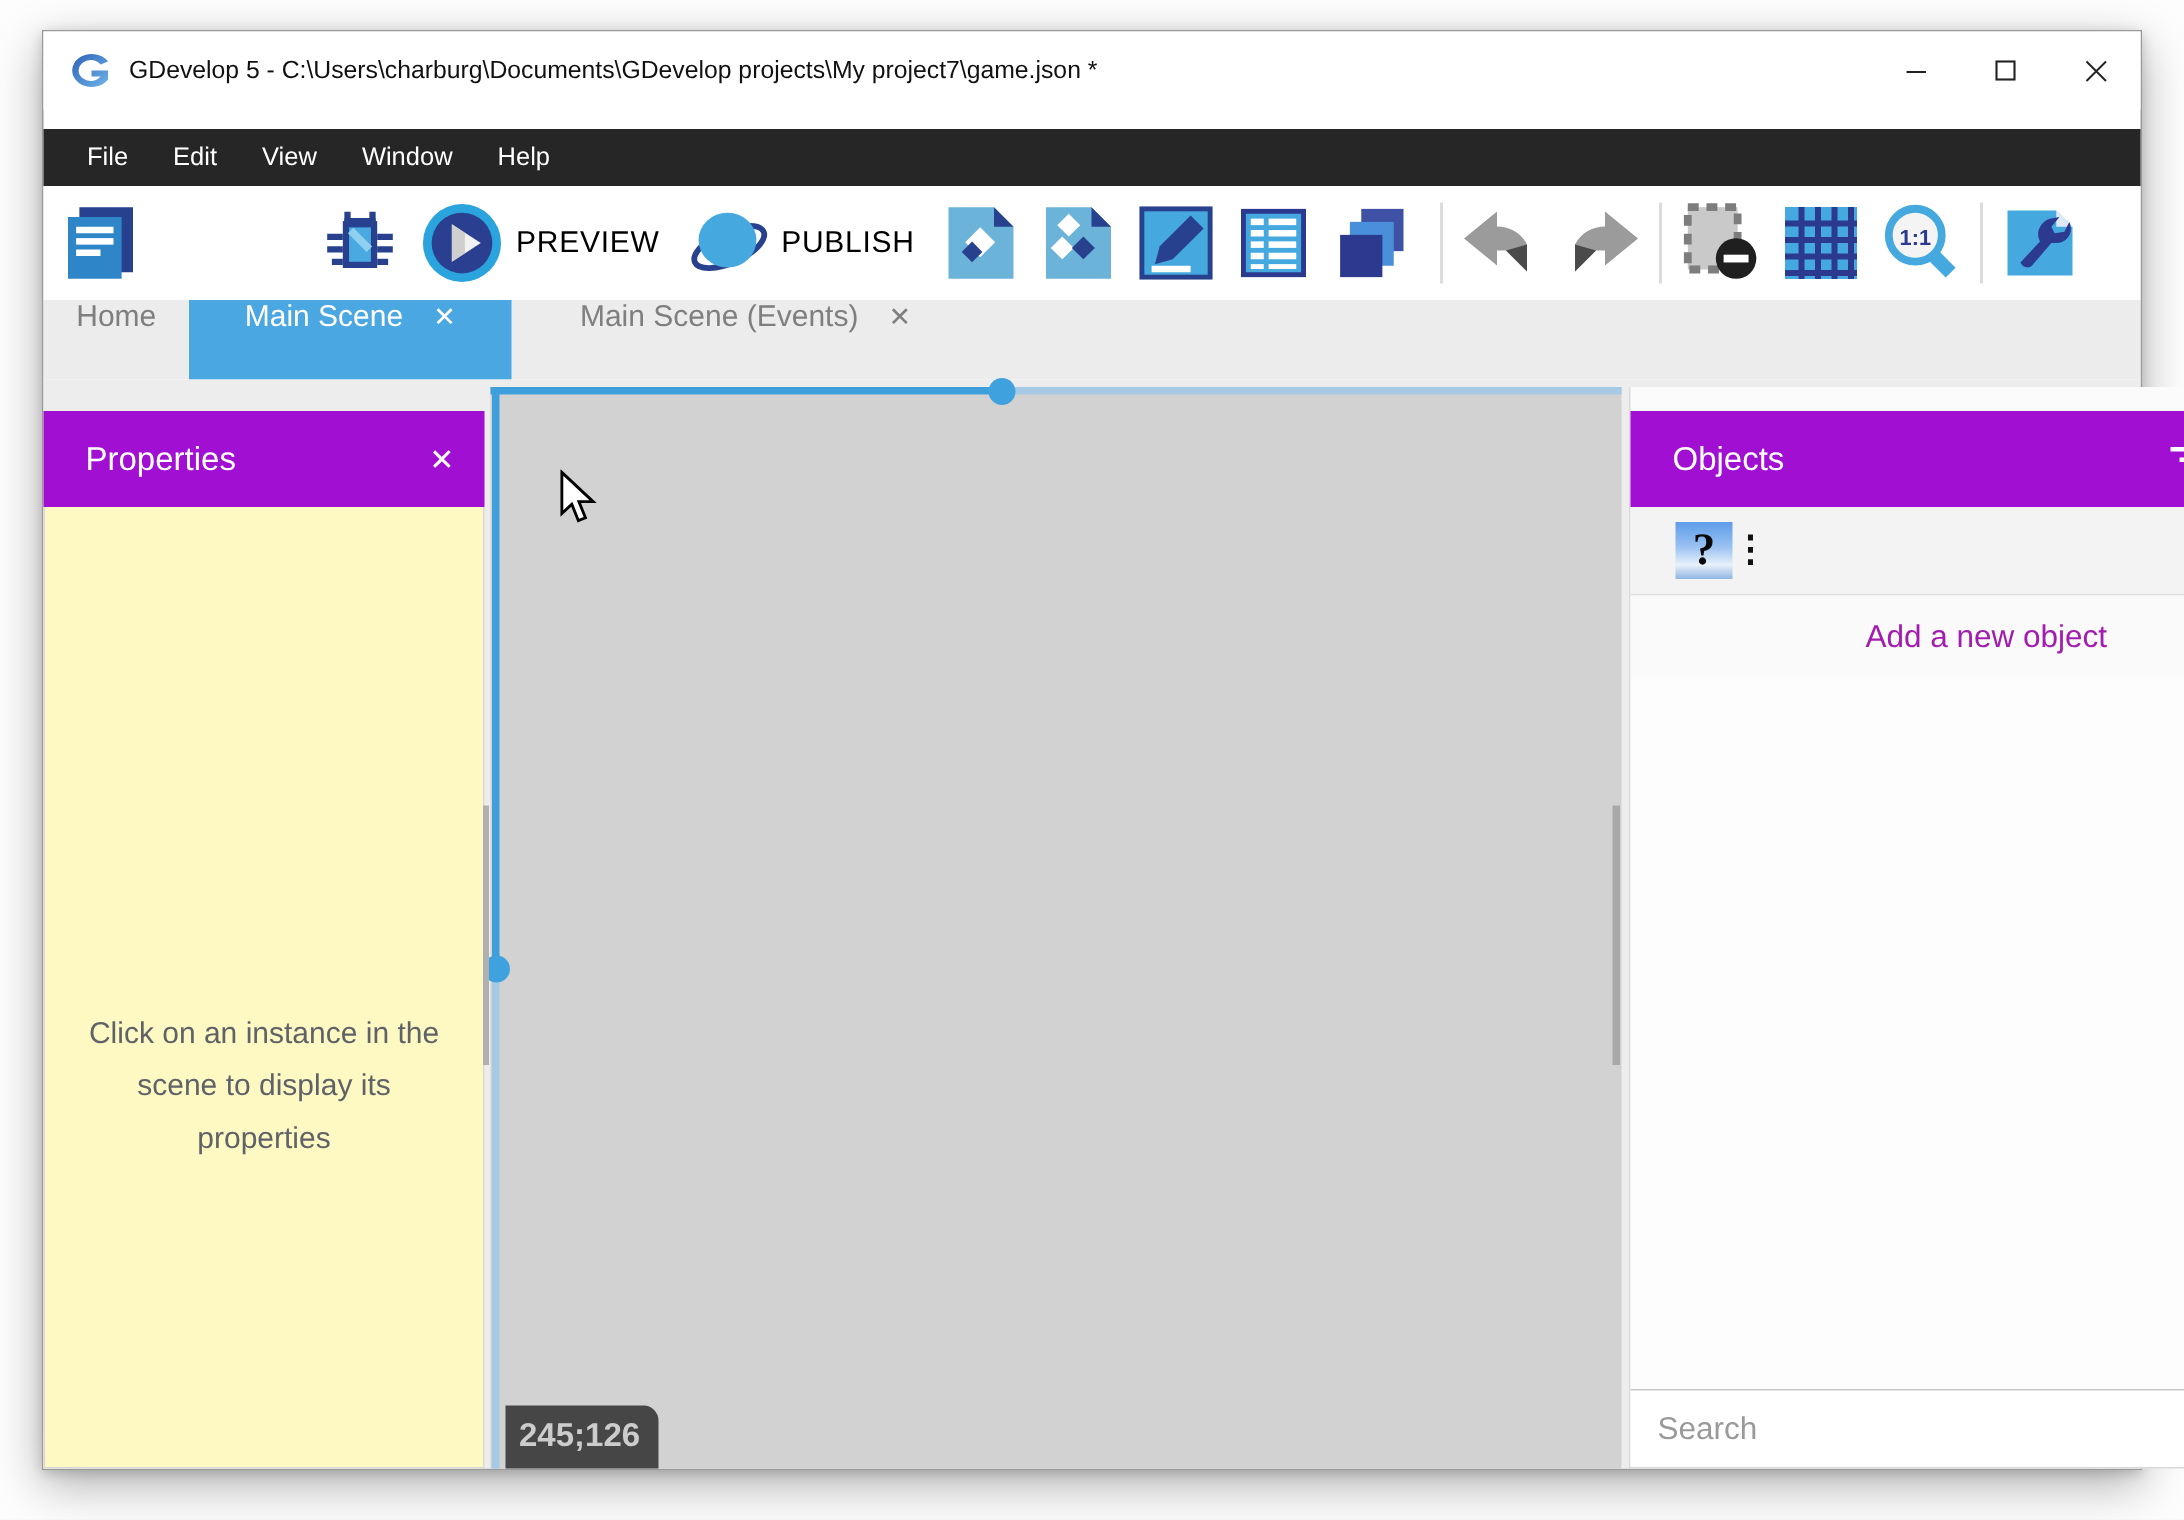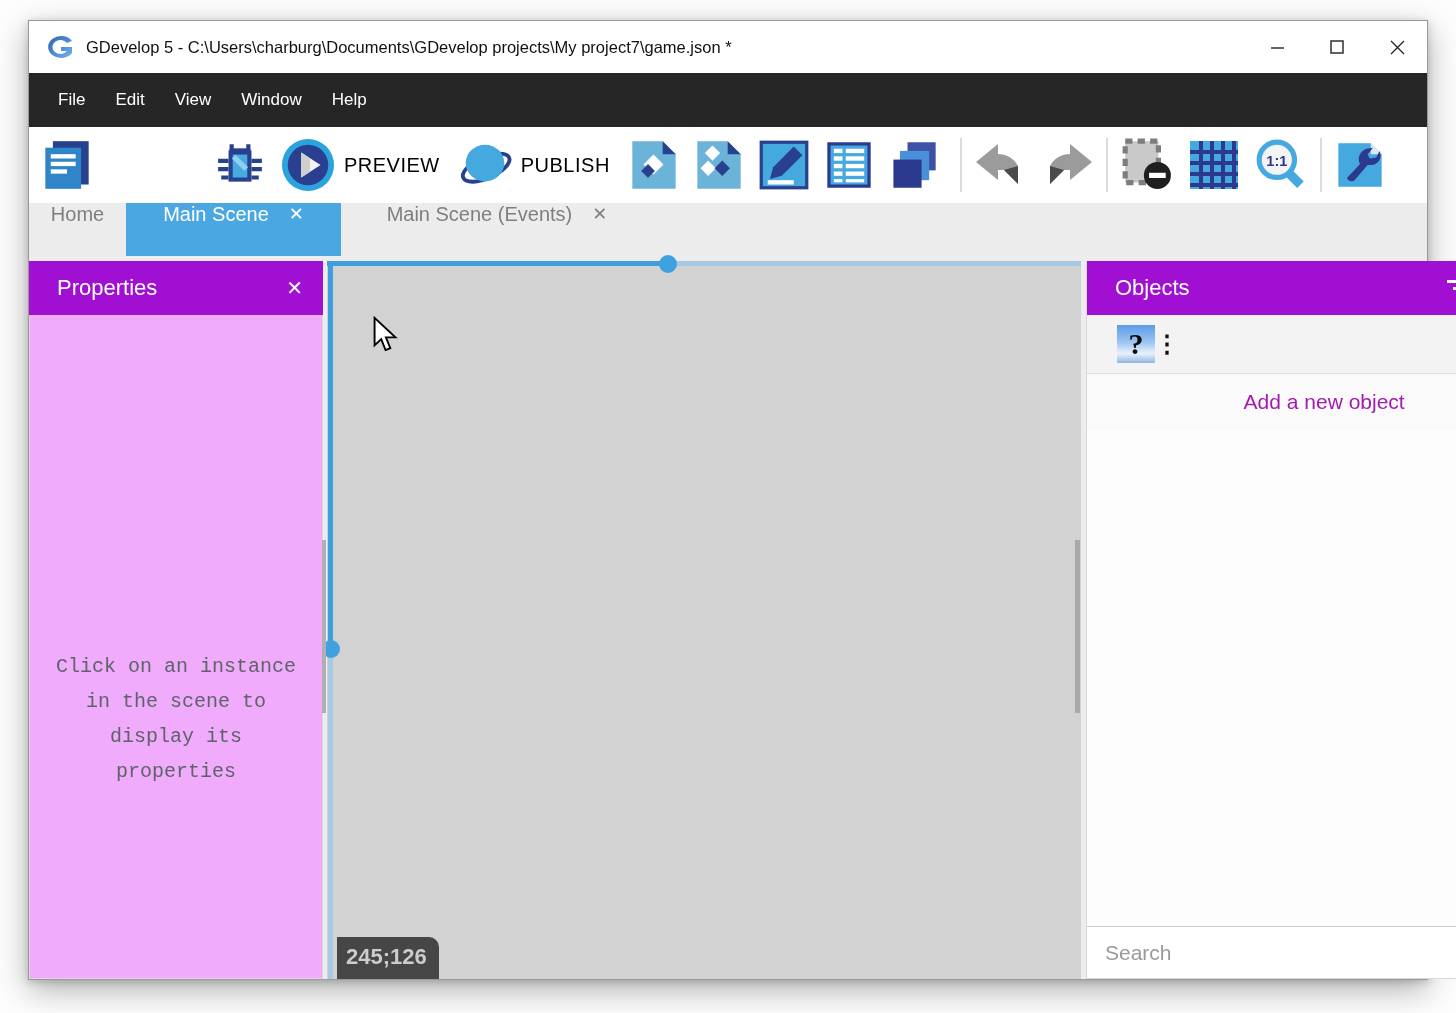--- a/index.html
+++ b/index.html
@@ -11,47 +11,47 @@
             display:flex; flex-direction:column; }
 
   
   .titlebar { height:52px; background:#fff; display:flex; align-items:center; flex:none; }
   .logo { width:34px; height:28px; margin-left:13px; flex:none; }
   .win-title { font-size:16.5px; color:#111; margin-left:10px; white-space:nowrap; flex:1 1 auto; overflow:hidden; }
   .win-controls { display:flex; height:100%; flex:none; }
   .win-btn { width:60px; height:100%; display:flex; align-items:center; justify-content:center; cursor:default; }
 
   
-  .menubar { height:54px; background:#262626; display:flex; padding-left:14px; flex:none; }
+  .menubar { height:38px; background:#262626; display:flex; padding-left:14px; flex:none;margin-top:13px; }
   .menu-item { color:#fff; font-size:17px; padding:0 15px; height:100%; display:flex; align-items:center; }
 
   
   .toolbar { height:76px; background:#fff; display:flex; align-items:center; padding-left:12px; flex:none; }
   .tb-icon { flex:none; display:flex; align-items:center; justify-content:center; }
   .tb-label { font-size:20px; color:#000; margin-left:9px; letter-spacing:.5px; }
   .tb-sep { width:2px; height:54px; background:#dcdcdc; margin:0 12px; flex:none; }
 
   
   .tabbar { height:53px; background:#ececec; display:flex; align-items:stretch; flex:none; }
   .tab { display:flex; justify-content:center; font-size:20px; color:#7f7f7f; gap:20px; }
   .tab-home { width:97px; }
   .tab-active { background:#4BA7E2; color:#fff; width:215px; }
   .tab-events { width:312px; }
   .tab-x { font-size:18px; }
   .tab-active .tab-x { color:#fff; }
 
   
   .content { flex:1; display:flex; background:#ededed; padding-top:5px; min-height:0; }
-  .panel-head { height:54px; background:var(--accent-purple,#A10FD3); color:#fff;
-                display:flex; align-items:center; padding:0 20px 0 28px; font-size:22px; flex:none; }
+  .panel-head { height:64px; background:var(--accent-purple,#A10FD3); color:#fff;
+                display:flex; align-items:center; padding:0 20px 0 28px; font-size:22px; flex:none;margin-top:16px; }
   .panel-head .spacer { flex:1; }
   .panel-x { color:#fff; font-size:20px; }
 
   .props { width:294px; flex:none; display:flex; flex-direction:column; margin-right:4px; }
-  .props-body { flex:1; background:#f0abfc; border:1px solid #d8d8d8; border-top:none;font-family:Liberation Mono, monospace; }
+  .props-body { flex:1; background:#fef9c3; border:1px solid #d8d8d8; border-top:none; }
   .props-msg { margin:334px auto 0; width:256px; text-align:center; font-size:20px; color:#5f6368; line-height:1.75; }
 
   .canvas { width:754px; flex:none; position:relative; background:var(--canvas-gray,#D2D2D2); }
   .edge-top-dark  { position:absolute; left:0;   top:0; width:341px; height:5px; background:#3F9FDC; }
   .edge-top-light { position:absolute; left:341px; top:0; right:0; height:5px; background:#A6C9E5; }
   .edge-left-dark { position:absolute; left:1px; top:0; width:5px; height:388px; background:#3F9FDC; }
   .edge-left-light{ position:absolute; left:1px; top:388px; width:5px; bottom:0; background:#A6C9E5; }
   .handle { position:absolute; width:18px; height:18px; border-radius:50%; background:#3FA2DE; }
   .handle-top  { left:332px; top:-6px; }
   .handle-left { left:-5px; top:379px; }

